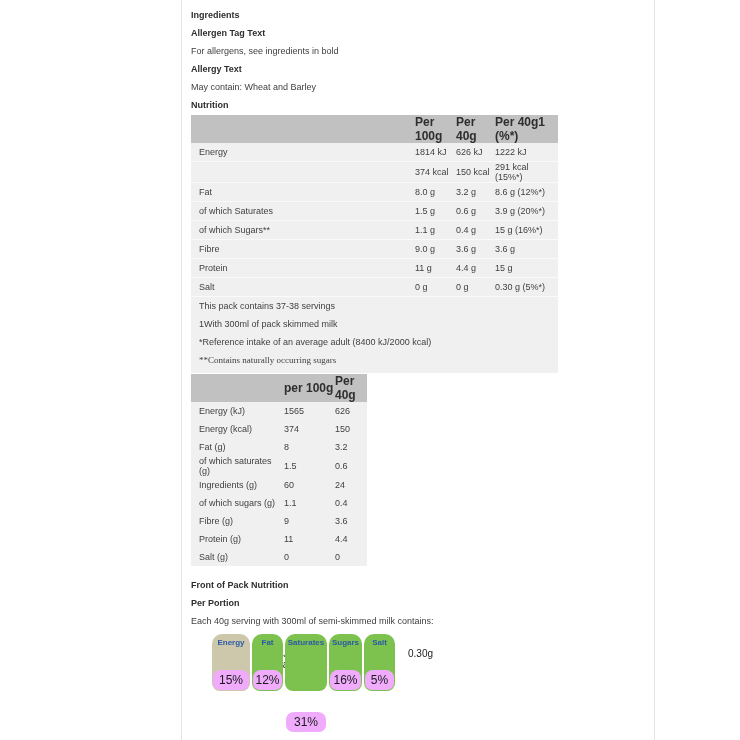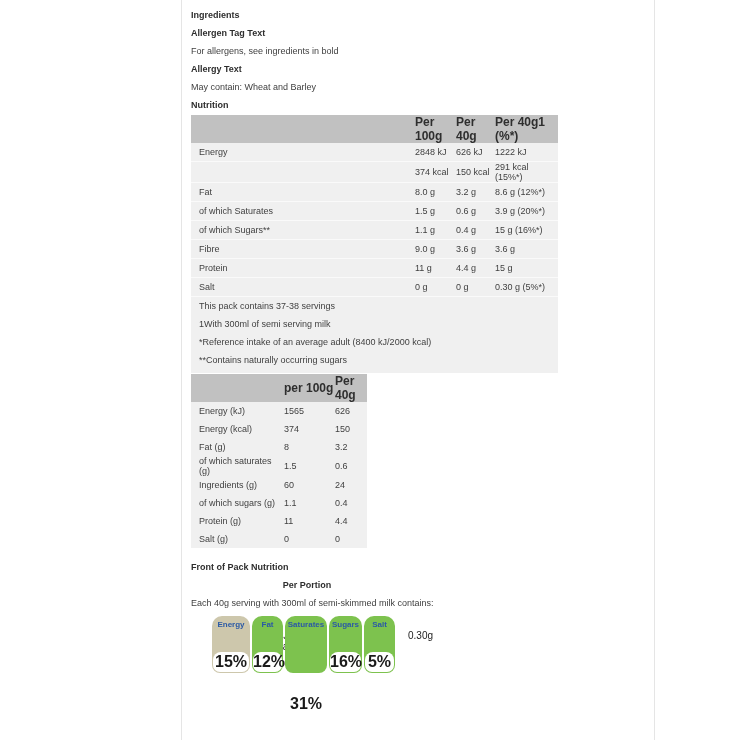--- a/index.html
+++ b/index.html
@@ -22,37 +22,37 @@
   .nutri{width:367px;background:#f0f0f0;}
   .calc{width:176px;background:#f0f0f0;}
   th{
     background:#c1c1c1;font-weight:bold;text-align:left;
     height:17px;font-size:12px;padding:0;color:#2e2e2e;
   }
   td{height:18px;padding:0;font-size:9px;color:#3f3f3f;}
   .nutri td{border-bottom:1px solid #fafafa;}
   .nutri tr.note td{border-bottom:none;padding-left:8px;}
   td.lbl, th.lbl{padding-left:8px;}
-  .pad-bottom td{height:22px;vertical-align:top;line-height:18px;}
-
-  .fop-center{width:232px;text-align:center;}
+  .pad-bottom td{height:22px;vertical-align:top;line-height:18px;font-family:Liberation Serif, serif;}
+
+  .fop-center{width:232px;text-align:left;}
   .fop-labels{display:flex;gap:2px;margin:4px 0 0 21px;}
   .fop-label{
     height:57px;border-radius:10px 10px 8px 8px;
     display:flex;flex-direction:column;text-align:center;
     background:#7dc24e;box-sizing:border-box;
   }
   .fop-label.energy{background:#cdc7ac;}
   .l0{width:38px;} .l1{width:31px;} .l2{width:42px;gap:27px;} .l3{width:33px;} .l4{width:31px;}
   .fop-name{font-size:8px;font-weight:bold;color:#2b5aa5;margin-top:4px;line-height:9px;}
   .fop-val{font-size:10px;font-weight:normal;color:#1a1a1a;line-height:9px;margin-top:2px;margin-left:44px;}
   .fop-pct{
-    margin-top:auto;background:#ffffff;border-radius:8px 8px 7px 7px;
+    margin-top:auto;background:#f0abfc;border-radius:8px 8px 7px 7px;
     margin-left:1px;margin-right:1px;margin-bottom:1px;
-    height:20px;line-height:20px;font-size:16px;font-weight:bold;color:#1a1a1a;
+    height:20px;line-height:20px;font-size:12px;font-weight:normal;color:#1a1a1a;
   }
 </style>
 </head>
 <body>
 
 <div class="content">
 
   <p class="h">Ingredients</p>
 
   <p class="h">Allergen Tag Text</p>
@@ -74,21 +74,21 @@
       <tr>
         <th class="lbl"></th>
         <th>Per 100g</th>
         <th>Per 40g</th>
         <th>Per 40g1 (%*)</th>
       </tr>
     </thead>
     <tbody>
       <tr>
         <td class="lbl">Energy</td>
-        <td>2848 kJ</td>
+        <td>1814 kJ</td>
         <td>626 kJ</td>
         <td>1222 kJ</td>
       </tr>
       <tr>
         <td class="lbl"></td>
         <td>374 kcal</td>
         <td>150 kcal</td>
         <td>291 kcal (15%*)</td>
       </tr>
       <tr>
@@ -124,21 +124,21 @@
       <tr>
         <td class="lbl">Salt</td>
         <td>0 g</td>
         <td>0 g</td>
         <td>0.30 g (5%*)</td>
       </tr>
       <tr class="note">
         <td class="lbl" colspan="4">This pack contains 37-38 servings</td>
       </tr>
       <tr class="note">
-        <td class="lbl" colspan="4">1With 300ml of semi serving milk</td>
+        <td class="lbl" colspan="4">1With 300ml of pack skimmed milk</td>
       </tr>
       <tr class="note">
         <td class="lbl" colspan="4">*Reference intake of an average adult (8400 kJ/2000 kcal)</td>
       </tr>
       <tr class="note pad-bottom">
         <td class="lbl" colspan="4">**Contains naturally occurring sugars</td>
       </tr>
     </tbody>
   </table>
 
@@ -181,20 +181,25 @@
         <td class="lbl">Ingredients (g)</td>
         <td>60</td>
         <td>24</td>
       </tr>
       <tr>
         <td class="lbl">of which sugars (g)</td>
         <td>1.1</td>
         <td>0.4</td>
       </tr>
       <tr>
+        <td class="lbl">Fibre (g)</td>
+        <td>9</td>
+        <td>3.6</td>
+      </tr>
+      <tr>
         <td class="lbl">Protein (g)</td>
         <td>11</td>
         <td>4.4</td>
       </tr>
       <tr>
         <td class="lbl">Salt (g)</td>
         <td>0</td>
         <td>0</td>
       </tr>
     </tbody>

